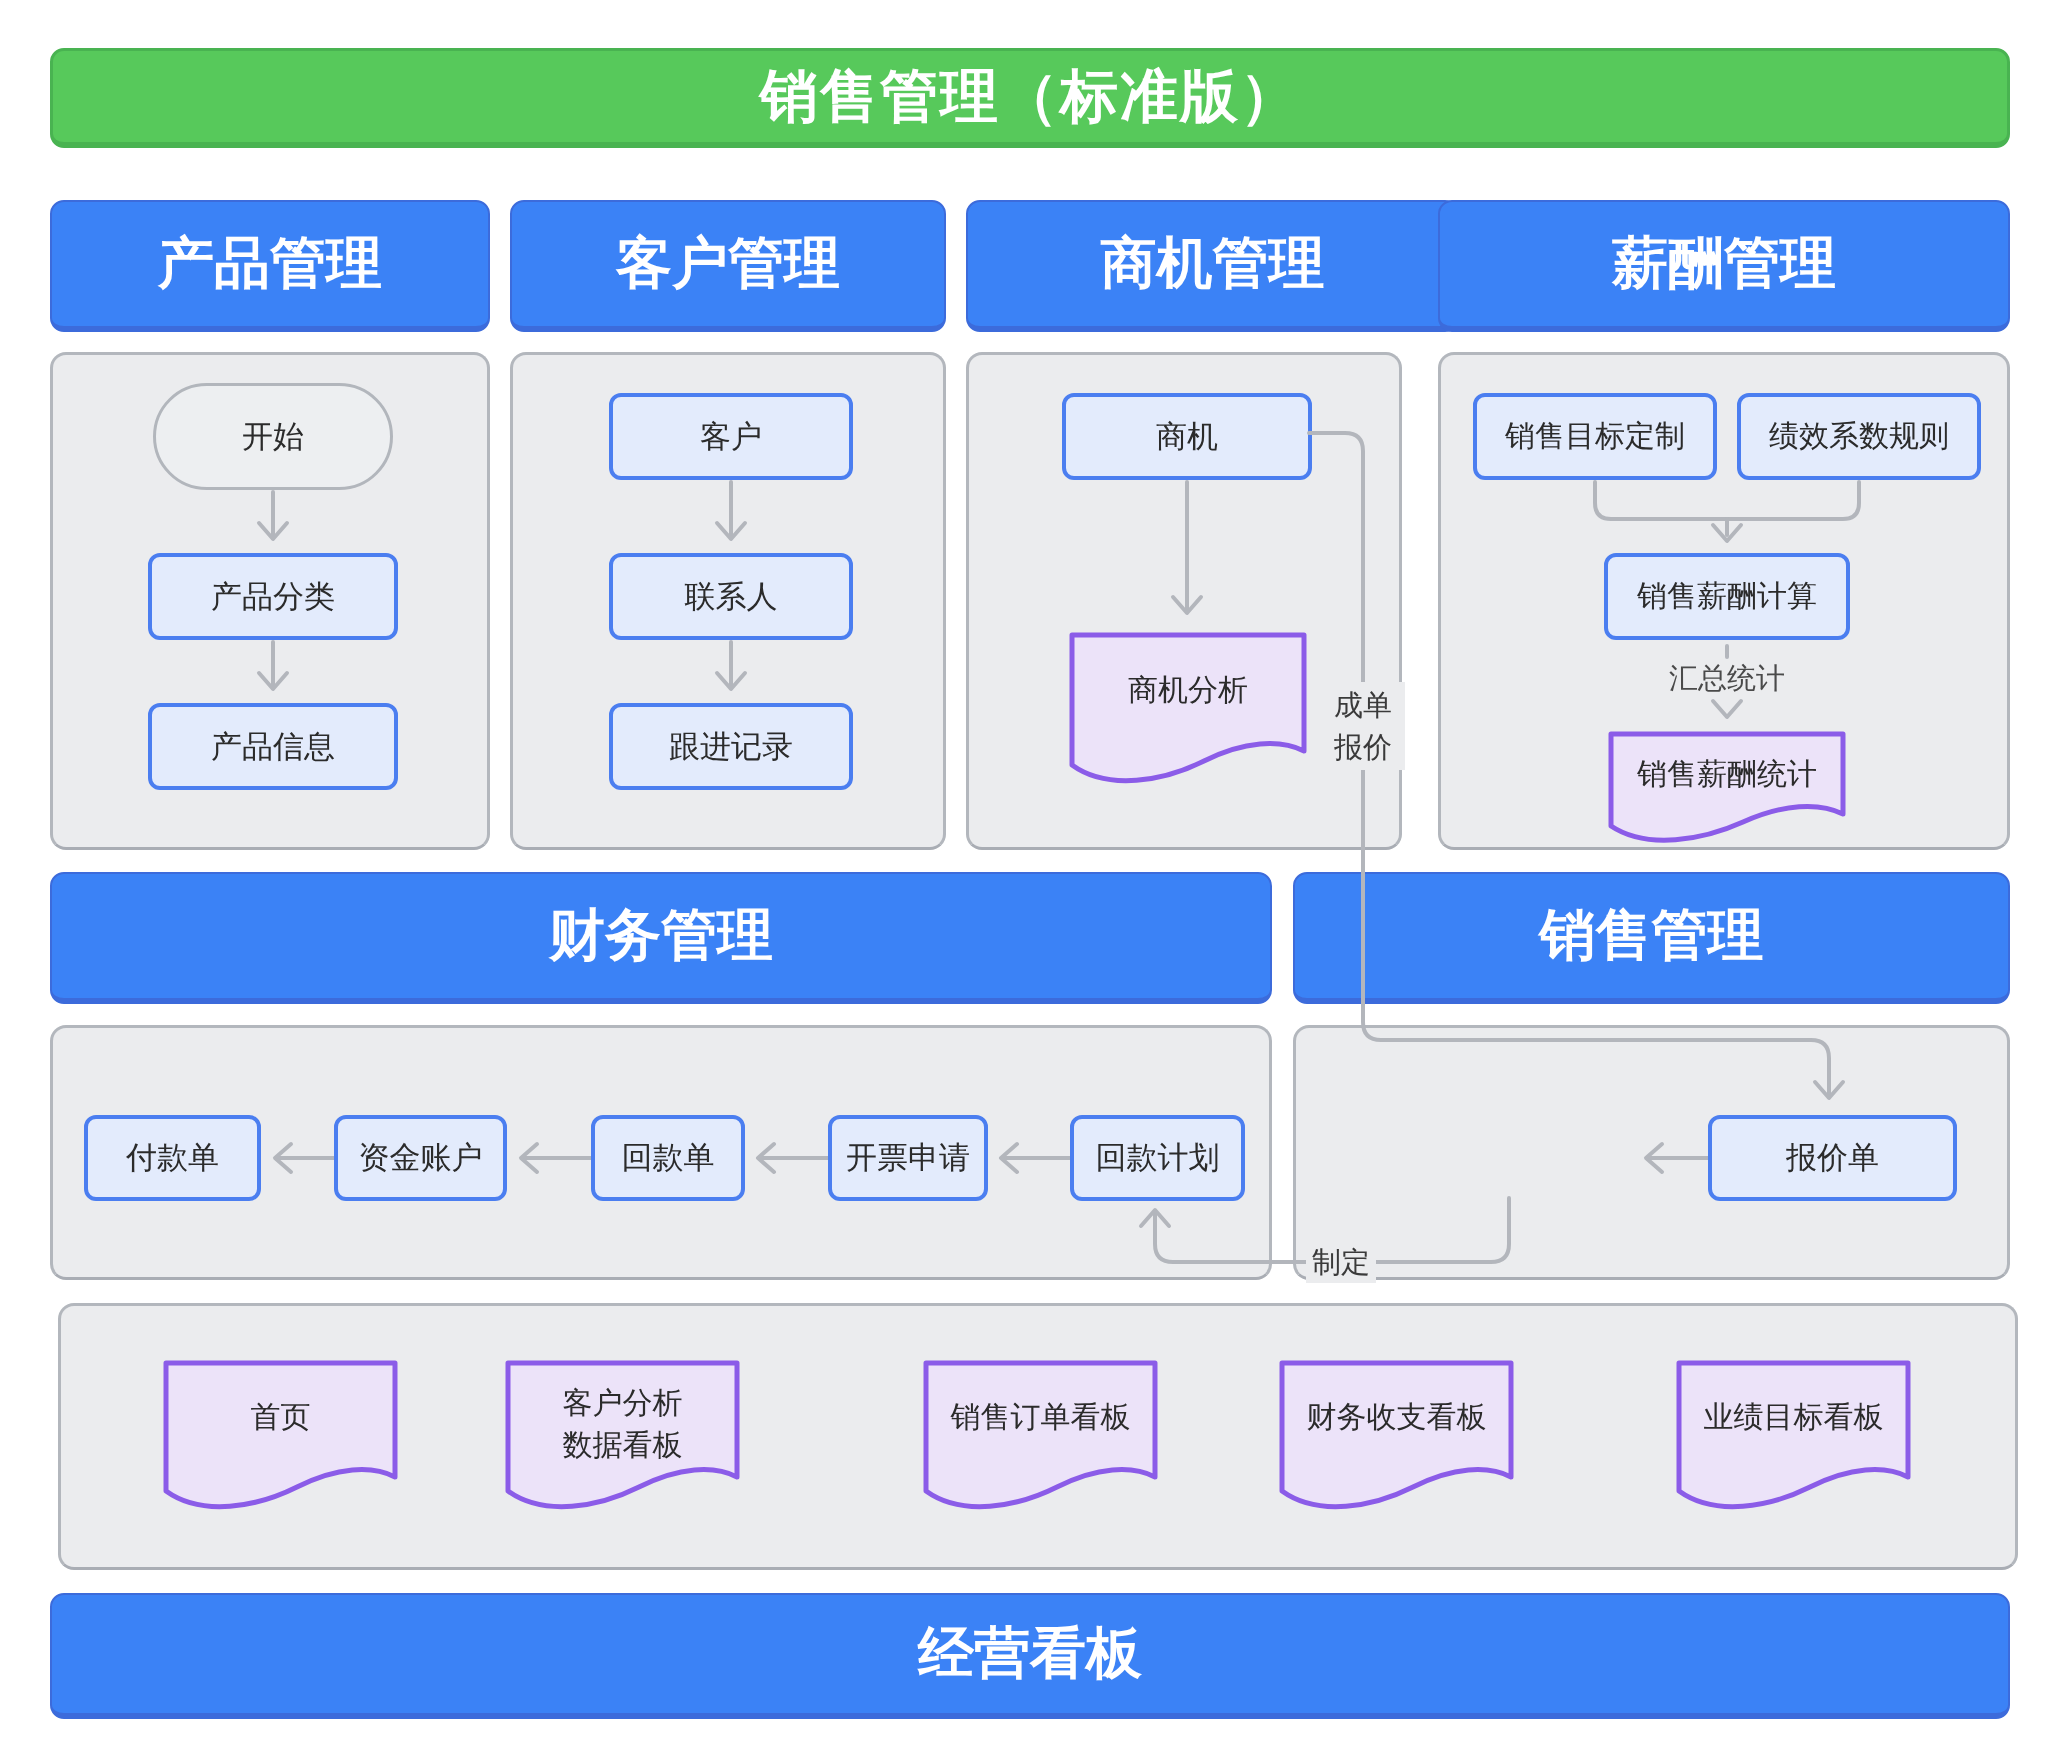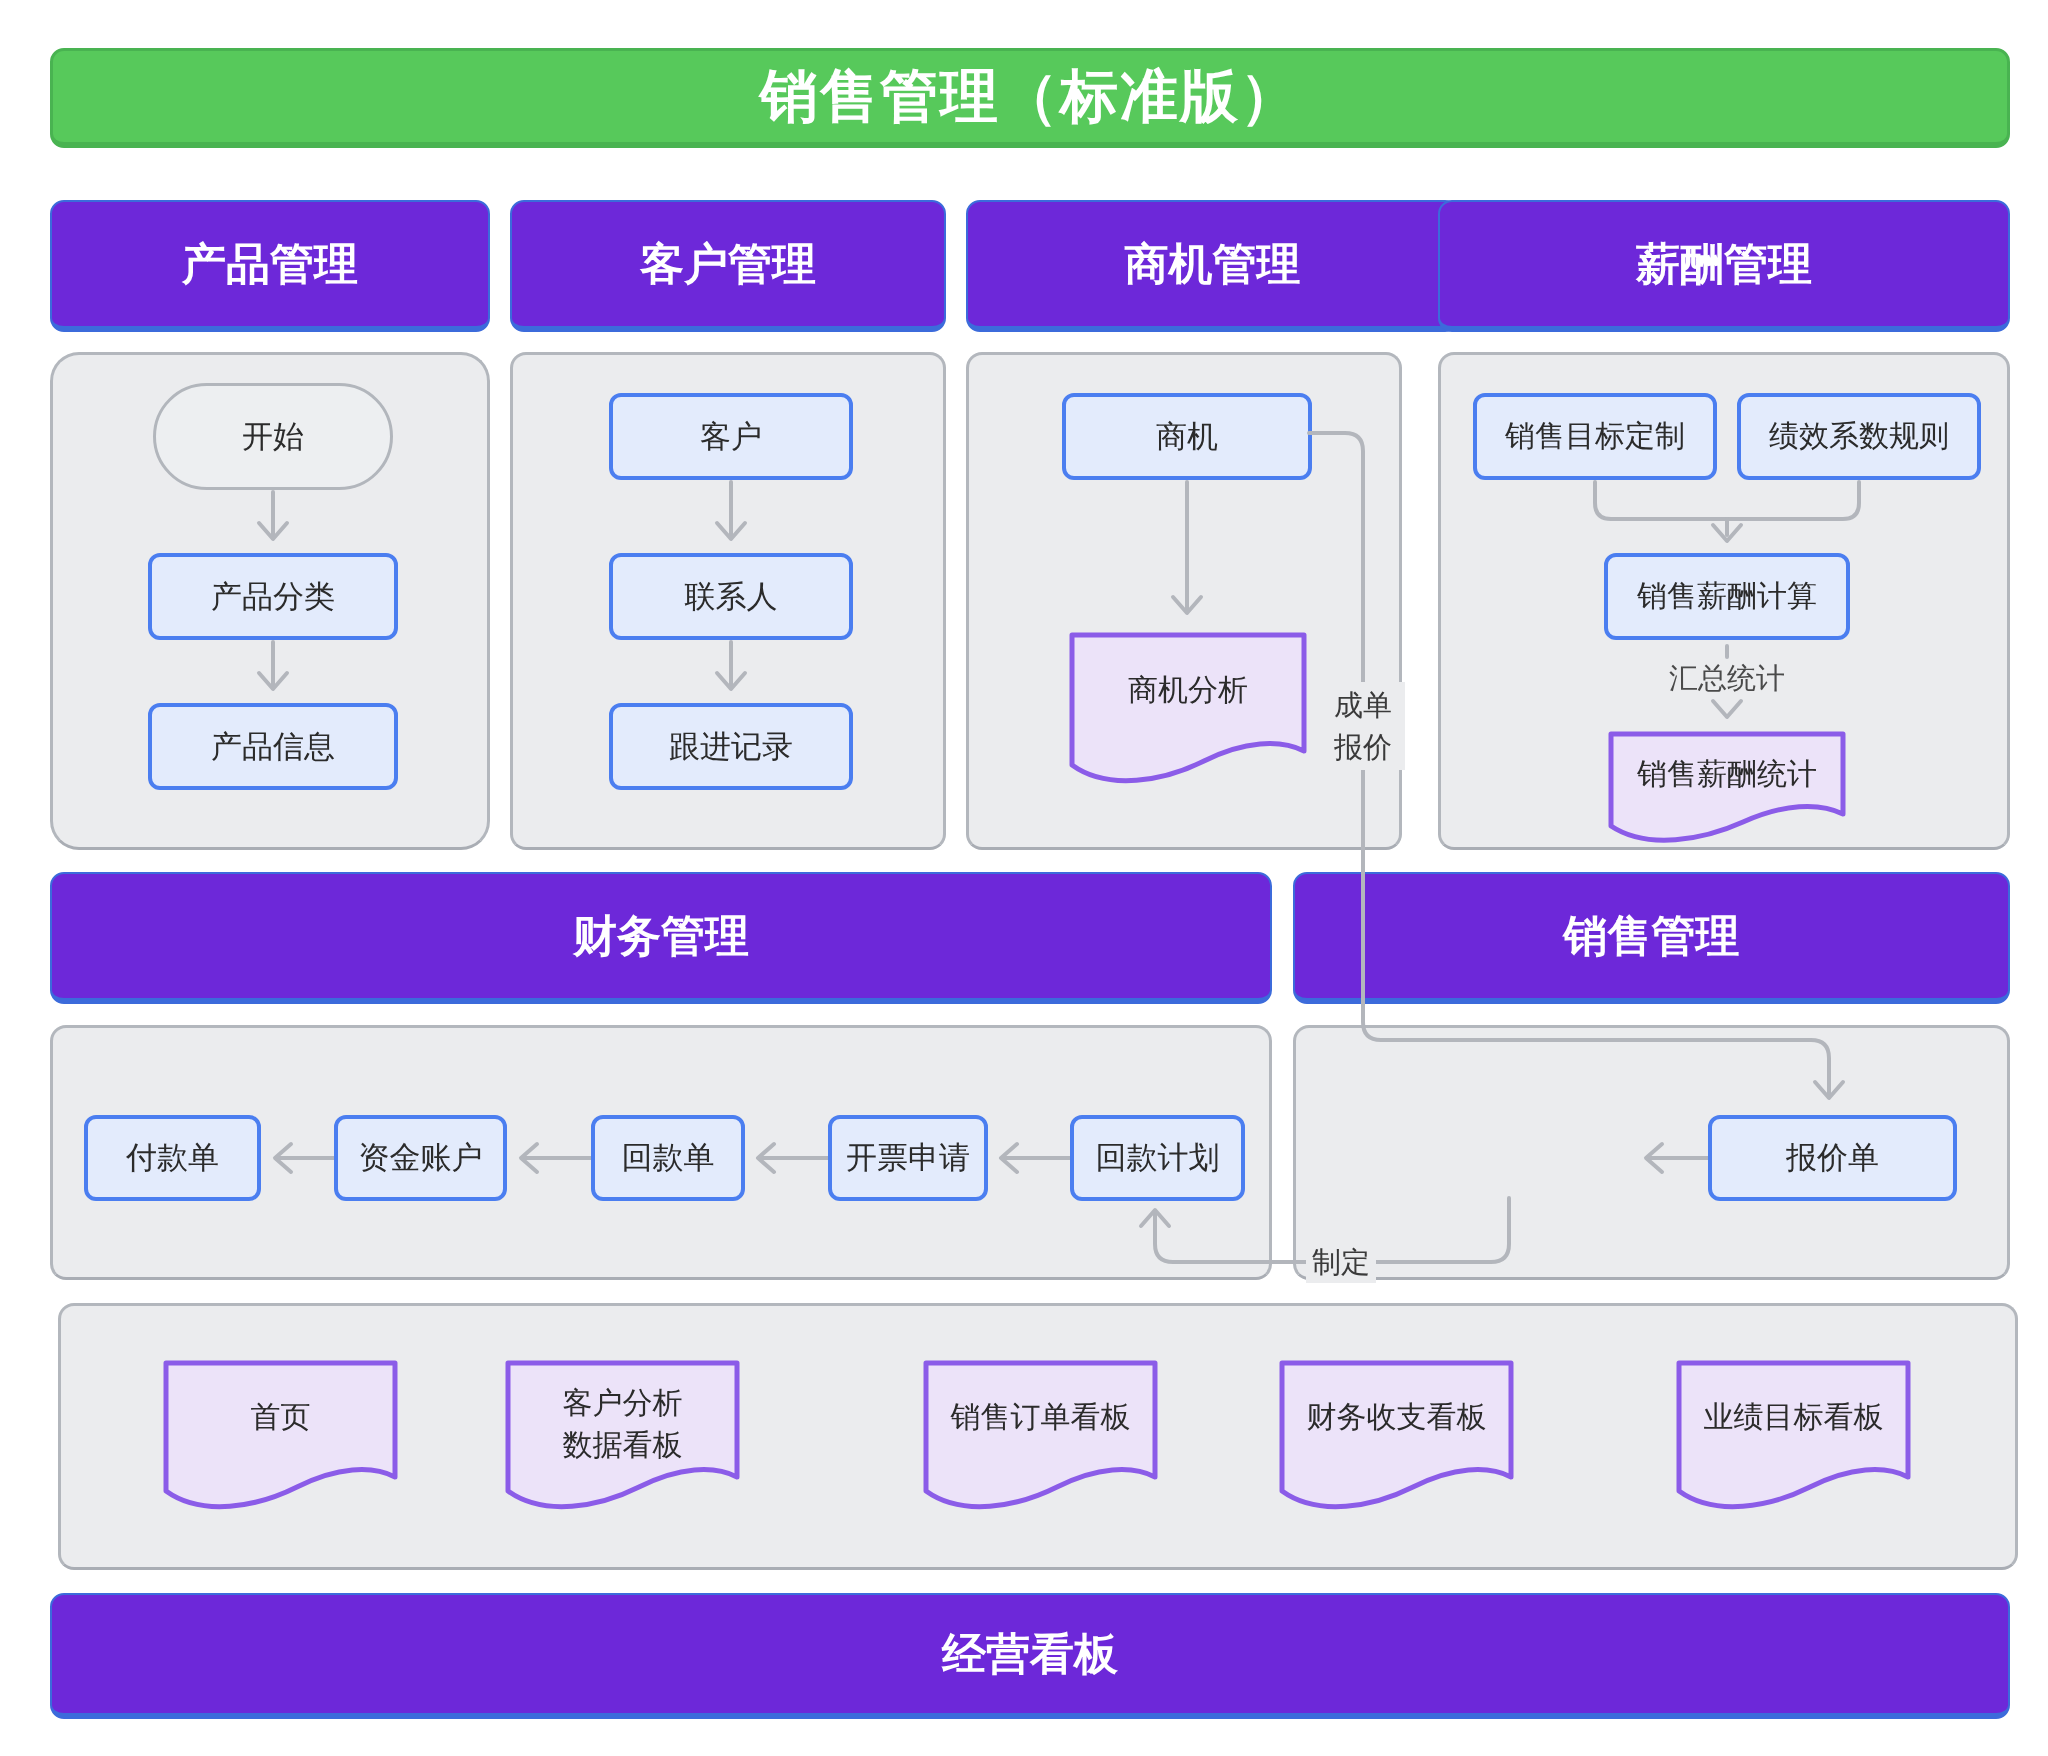--- a/index.html
+++ b/index.html
@@ -2,21 +2,21 @@
 <html><head>
 <meta charset="utf-8">
 <style>
   html,body{margin:0;padding:0;background:#ffffff;}
   #stage{position:relative;width:2048px;height:1756px;background:#ffffff;overflow:hidden;
          font-family:"Liberation Sans","DejaVu Sans",sans-serif;}
 
   .banner{position:absolute;display:flex;align-items:center;justify-content:center;
           color:#ffffff;font-weight:bold;border-radius:14px;box-sizing:border-box;}
   .banner.green{background:#57c95b;border:3px solid #49b351;border-bottom-width:6px;font-size:58px;letter-spacing:2px;}
-  .banner.blue{background:#6d28d9;border:2px solid #3c6bdb;border-bottom-width:6px;font-size:44px;}
+  .banner.blue{background:#3b82f6;border:2px solid #3c6bdb;border-bottom-width:6px;font-size:56px;}
 
   .panel{position:absolute;background:#ebecee;border:3px solid #b3b7bd;border-bottom-color:#a9adb4;
          border-radius:16px;box-sizing:border-box;}
 
   .node{position:absolute;background:#e3ebfc;border:4px solid #4b7ef0;border-radius:12px;
         display:flex;align-items:center;justify-content:center;
         font-size:31px;color:#2b2b2b;box-sizing:border-box;text-align:center;}
   .stadium{position:absolute;background:#edeff1;border:3px solid #b2b6bc;border-radius:60px;
            display:flex;align-items:center;justify-content:center;font-size:31px;color:#2b2b2b;box-sizing:border-box;}
 
@@ -47,21 +47,21 @@
   <div class="banner blue" style="left:510px;top:200px;width:436px;height:132px;">
     <span>客户管理</span>
   </div>
   <div class="banner blue" style="left:966px;top:200px;width:493px;height:132px;">
     <span>商机管理</span>
   </div>
   <div class="banner blue" style="left:1438px;top:200px;width:572px;height:132px;">
     <span>薪酬管理</span>
   </div>
 
-  <div class="panel" style="left:50px;top:352px;width:440px;height:498px;border-radius:29px;">
+  <div class="panel" style="left:50px;top:352px;width:440px;height:498px;">
     <svg class="panel-svg" width="440" height="498" viewBox="0 0 440 498">
       <path class="flowline" d="M220,137 V182"></path>
         <polyline class="flowline" points="206,168 220,184 234,168"></polyline>
       <path class="flowline" d="M220,287 V332"></path>
         <polyline class="flowline" points="206,318 220,334 234,318"></polyline>
     </svg>
     <div class="stadium" style="left:100px;top:28px;width:240px;height:107px;">
       <span>开始</span>
     </div>
     <div class="node" style="left:95px;top:198px;width:250px;height:87px;">

